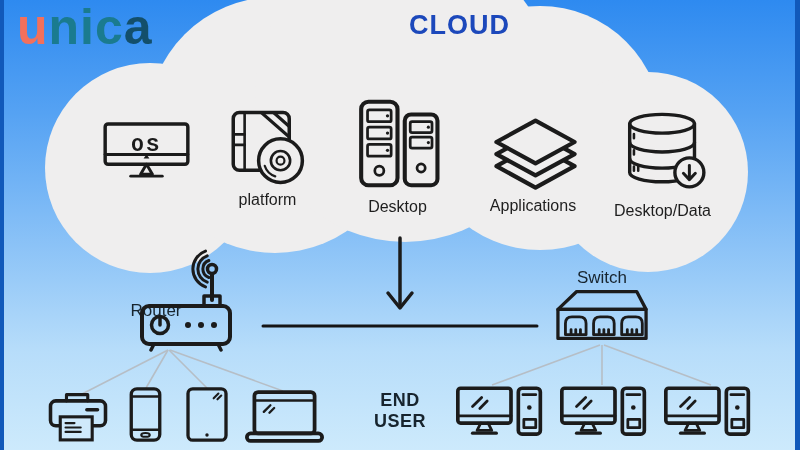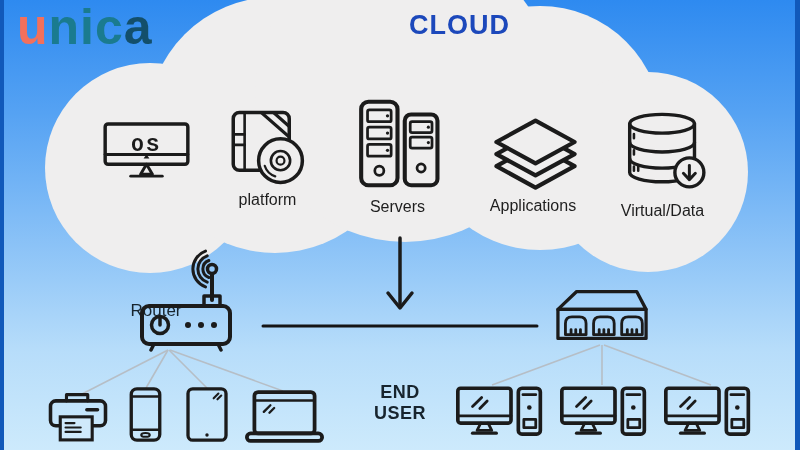--- a/index.html
+++ b/index.html
@@ -10,21 +10,21 @@
   svg{display:block;}
   .edge-bar{position:absolute;top:0;height:450px;background:#1159ba;}
   .edge-left{left:0;width:4px;}
   .edge-right{right:0;width:5px;}
   .logo{position:absolute;left:17px;top:1px;font-size:50px;font-weight:700;line-height:52px;letter-spacing:1px;}
   .logo span{display:inline-block;position:relative;}
   .title{position:absolute;left:290px;top:10px;width:220px;text-align:right;
     color:#1c48bb;font-size:27px;font-weight:700;line-height:31px;letter-spacing:1px;}
   .item-label{position:absolute;text-align:center;color:#1e1e1e;font-size:16px;line-height:18px;}
   .net-label{position:absolute;text-align:center;color:#17242e;font-size:17px;}
-  .end-user{position:absolute;left:350px;top:382px;width:100px;text-align:center;
+  .end-user{position:absolute;left:350px;top:390px;width:100px;text-align:center;
     color:#17242e;font-size:18px;font-weight:700;line-height:21px;letter-spacing:.5px;}
   .ic{stroke:#1b1b1b;fill:none;stroke-linecap:round;stroke-linejoin:round;}
   .fill{fill:#1b1b1b;stroke:none;}
   .cloudfill{fill:#efeeee;}
   .os-text{font-family:"Liberation Mono",monospace;font-weight:700;font-size:21px;fill:#1b1b1b;letter-spacing:3px;}
 </style>
 </head>
 <body>
 
 <div class="stage">
@@ -97,21 +97,21 @@
     <circle class="fill" cx="39" cy="56.5" r="1.8"></circle>
     <circle class="ic" cx="30" cy="79" r="5" stroke-width="3"></circle>
     <rect class="ic" x="58" y="17" width="36" height="78" rx="7" stroke-width="4.5"></rect>
     <rect class="ic" x="64" y="25" width="24" height="12" rx="2" stroke-width="3"></rect>
     <circle class="fill" cx="84" cy="31" r="1.7"></circle>
     <rect class="ic" x="64" y="42" width="24" height="12" rx="2" stroke-width="3"></rect>
     <circle class="fill" cx="84" cy="48" r="1.7"></circle>
     <circle class="ic" cx="76" cy="76" r="4.5" stroke-width="3"></circle>
   </svg>
   <div class="item-label" style="left:345px;top:198px;width:105px">
-    <div>Servers</div>
+    <div>Desktop</div>
   </div>
 
   <svg class="abs" style="left:489px;top:113px" width="93" height="84" viewBox="0 0 100 90">
     <path class="ic cloudfill" d="M50,34 L92,57 50,80 8,57 Z" stroke-width="4.5"></path>
     <path class="ic cloudfill" d="M50,21 L92,44 50,67 8,44 Z" stroke-width="4.5"></path>
     <path class="ic cloudfill" d="M50,8 L92,31 50,54 8,31 Z" stroke-width="4.5"></path>
   </svg>
   <div class="item-label" style="left:478px;top:197px;width:110px">
     <div>Applications</div>
   </div>
@@ -120,40 +120,41 @@
     <path class="ic" d="M10,15 V72 A38,11 0 0 0 86,72 V15" stroke-width="4"></path>
     <ellipse class="ic" cx="48" cy="15" rx="38" ry="11" stroke-width="4"></ellipse>
     <path class="ic" d="M10,37 A38,11 0 0 0 86,37" stroke-width="4"></path>
     <path class="ic" d="M10,56 A38,11 0 0 0 86,56" stroke-width="4"></path>
     <path class="ic" d="M15,27 V32 M15,46 V51 M15,65 V70 M20,65 V70" stroke-width="3"></path>
     <circle class="cloudfill" cx="80" cy="72" r="17" stroke="#1b1b1b" stroke-width="4"></circle>
     <path class="ic" d="M80,64 V79" stroke-width="3.5"></path>
     <polyline class="ic" points="73,73 80,80.5 87,73" stroke-width="3.5"></polyline>
   </svg>
   <div class="item-label" style="left:605px;top:202px;width:115px">
-    <div>Virtual/Data</div>
+    <div>Desktop/Data</div>
   </div>
 
   <div class="net-label" style="left:116px;top:301px;width:80px">Router</div>
   <svg class="abs" style="left:126px;top:248px" width="110" height="104" viewBox="0 0 110 104">
     <path class="ic" d="M82.9,12.5 A9,9 0 0 0 82.9,29.5" stroke-width="3"></path>
     <path class="ic" d="M81.2,7.8 A14,14 0 0 0 81.2,34.2" stroke-width="3"></path>
     <path class="ic" d="M79.5,3.1 A19,19 0 0 0 79.5,38.9" stroke-width="3"></path>
     <circle class="ic" cx="86" cy="21" r="4.5" stroke-width="3.5"></circle>
     <path class="ic" d="M86,26 V52" stroke-width="4"></path>
     <rect class="ic" x="78" y="48" width="16" height="10" stroke-width="3.5"></rect>
     <rect class="ic" x="16" y="58" width="88" height="38" rx="7" stroke-width="4"></rect>
     <circle class="ic" cx="34" cy="77" r="8.5" stroke-width="3.5"></circle>
     <path class="ic" d="M34,69.5 V77" stroke-width="3.5"></path>
     <circle class="fill" cx="62" cy="77" r="3"></circle>
     <circle class="fill" cx="75" cy="77" r="3"></circle>
     <circle class="fill" cx="88" cy="77" r="3"></circle>
     <path class="ic" d="M28,96 L25,102 M92,96 L95,102" stroke-width="3.5"></path>
   </svg>
 
+  <div class="net-label" style="left:560px;top:268px;width:84px">Switch</div>
   <svg class="abs" style="left:550px;top:285px" width="104" height="60" viewBox="0 0 110 64">
     <polygon class="ic" points="8,26 28,7 92,7 102,26" stroke-width="3.5"></polygon>
     <rect class="ic" x="8" y="26" width="94" height="31" stroke-width="3.5"></rect>
     <g class="ic" stroke-width="3">
       <path d="M16,53 V41 Q16,34 23,34 H31 Q38,34 38,41 V53 Z M22,53 V47.5 M27,53 V47.5 M32,53 V47.5"></path>
       <path d="M46,53 V41 Q46,34 53,34 H61 Q68,34 68,41 V53 Z M52,53 V47.5 M57,53 V47.5 M62,53 V47.5"></path>
       <path d="M76,53 V41 Q76,34 83,34 H91 Q98,34 98,41 V53 Z M82,53 V47.5 M87,53 V47.5 M92,53 V47.5"></path>
     </g>
   </svg>
 

